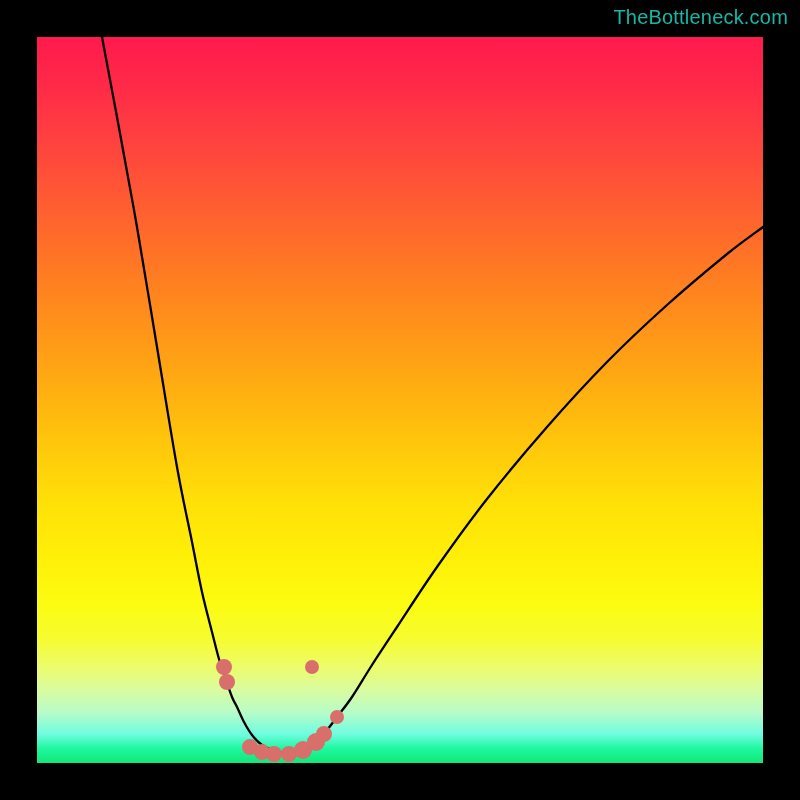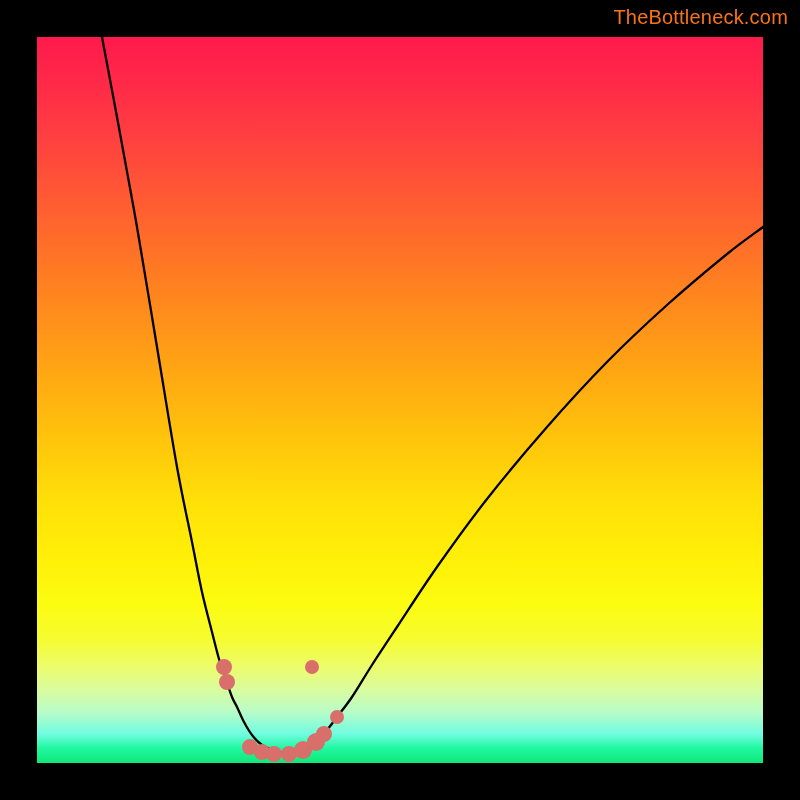--- a/index.html
+++ b/index.html
@@ -61,21 +61,21 @@
     stroke-linejoin: round;
   }
   .marker {
     fill: #d86f6a;
     stroke: none;
   }
   .watermark {
     position: absolute;
     top: 6px;
     right: 12px;
-    color: #f97316;
+    color: #14b8a6;
     font-size: 20px;
     font-weight: 400;
     letter-spacing: 0.2px;
   }
 </style>
 </head>
 <body>
 
 <div class="frame">
   <div class="plot">

